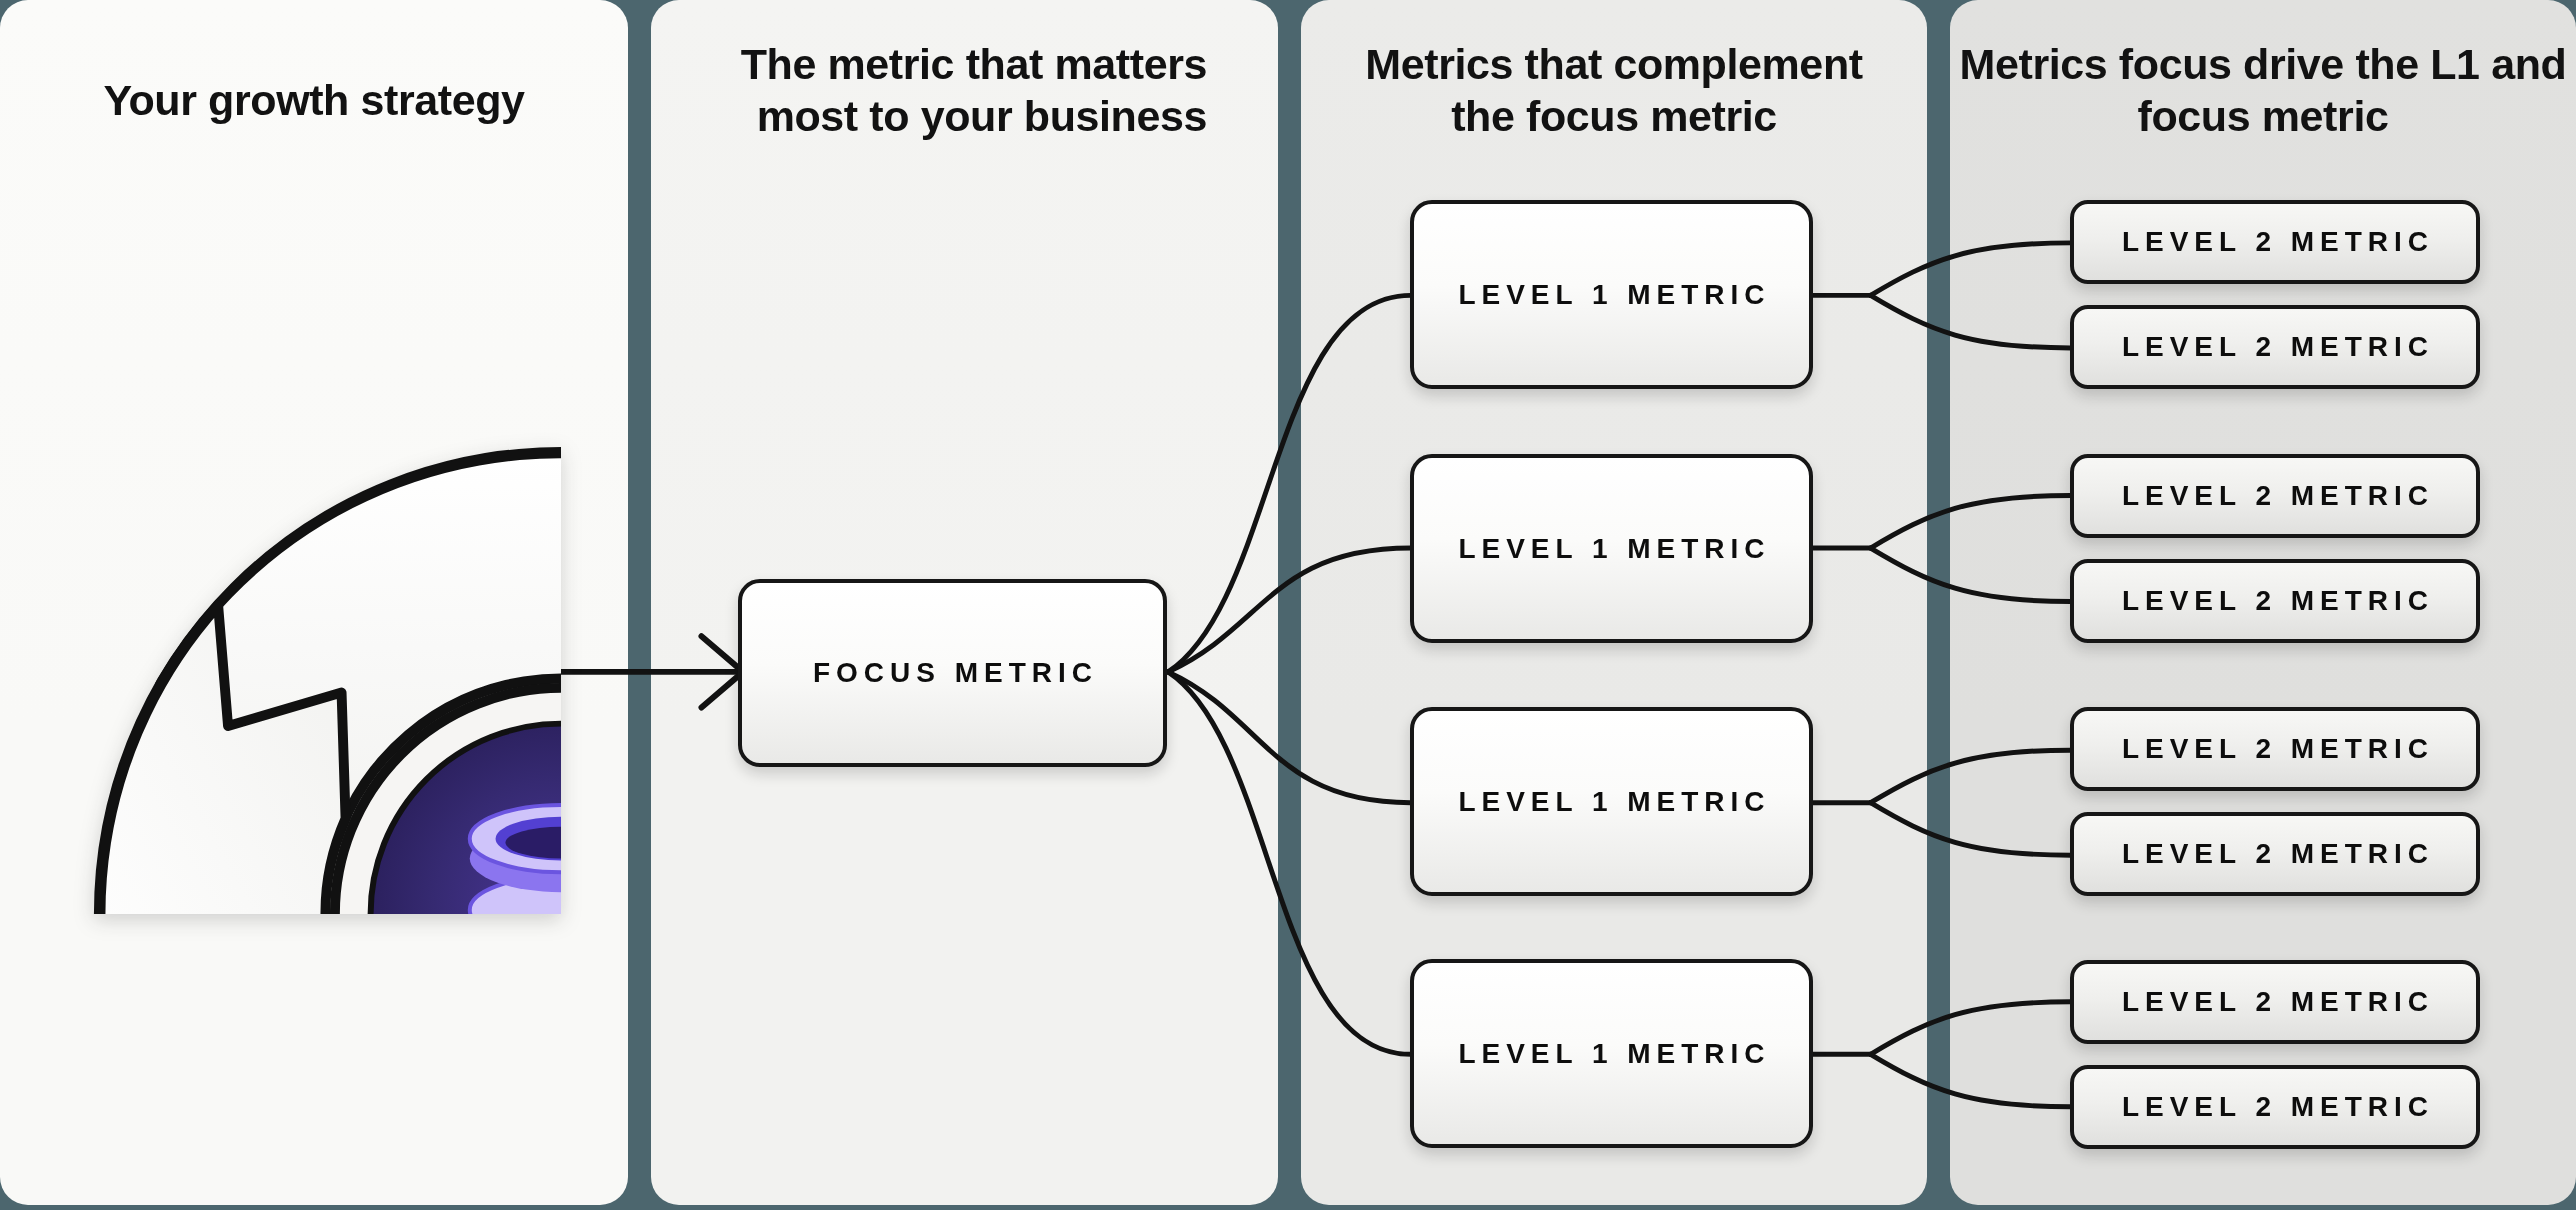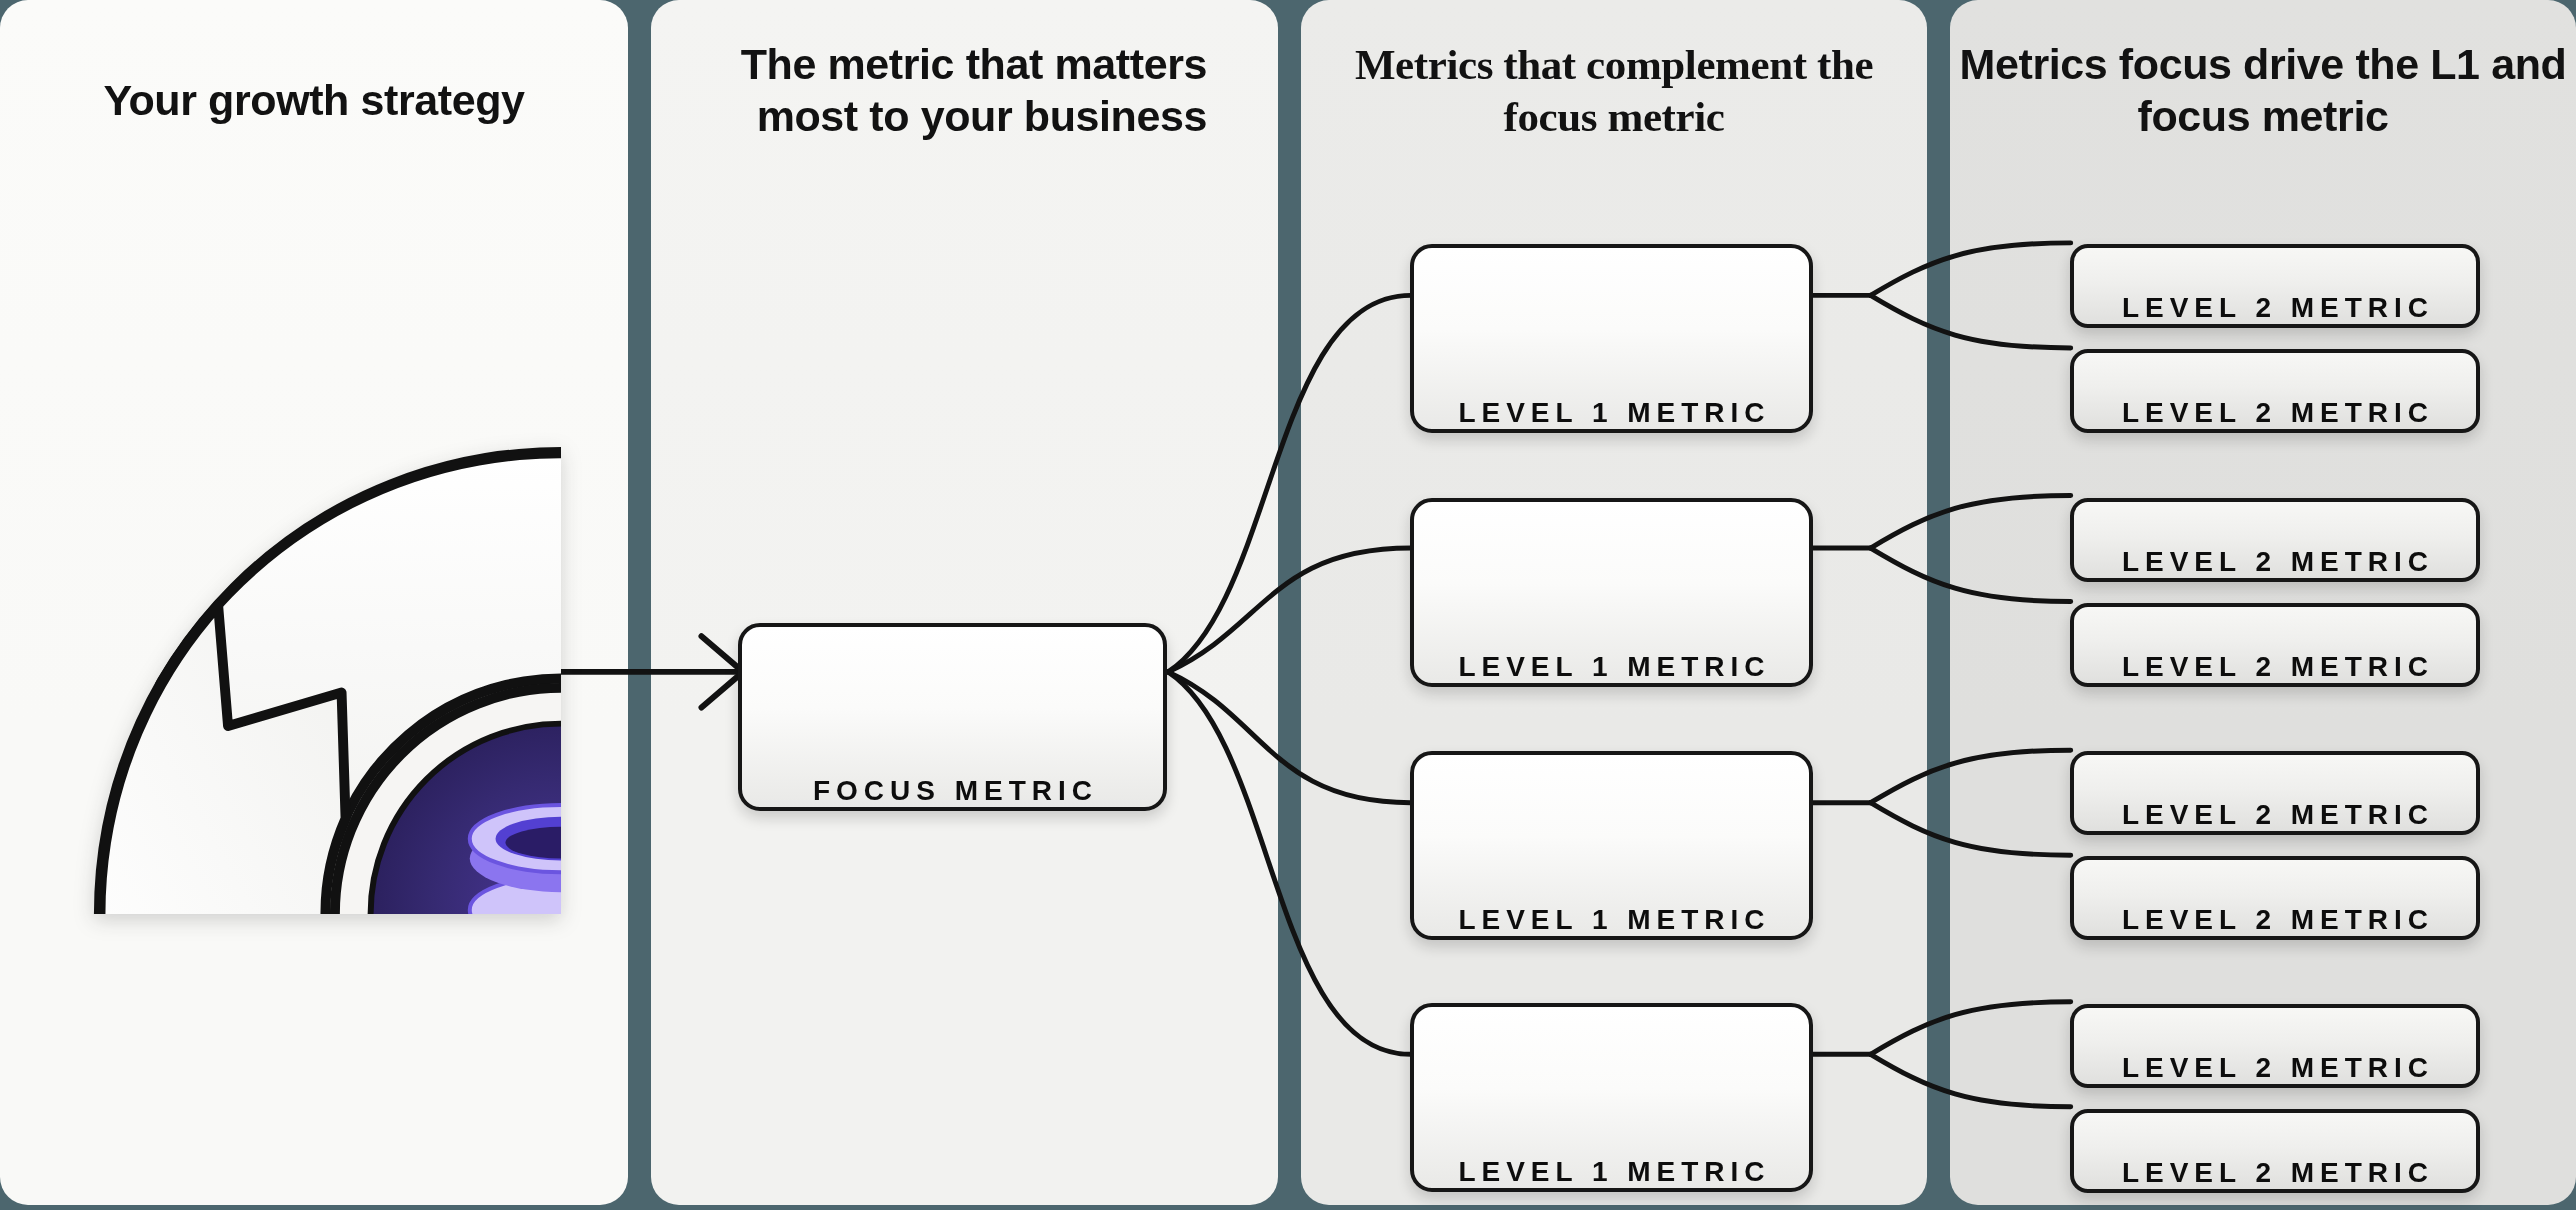--- a/index.html
+++ b/index.html
@@ -15,27 +15,27 @@
   .panel.p1{left:0;width:628px;background:linear-gradient(180deg,#fbfbf9 0%,var(--panel1) 60%);}
   .panel.p2{left:651px;width:627px;background:linear-gradient(180deg,#f4f4f2 0%,var(--panel2) 60%);}
   .panel.p3{left:1301px;width:626px;background:linear-gradient(180deg,#ebebe9 0%,var(--panel3) 60%);}
   .panel.p4{left:1950px;width:626px;background:linear-gradient(180deg,#e1e1df 0%,var(--panel4) 60%);}
 
   .panel-header{height:166px;display:flex;align-items:center;justify-content:center;padding-top:16px;}
   .panel-title{font-size:43px;line-height:1.2;font-weight:700;color:var(--ink);
     text-align:center;letter-spacing:-0.4px;}
   .p1 .panel-title{max-width:594px;margin-top:19px;}
   .p2 .panel-title{max-width:485px;text-align:right;}
-  .p3 .panel-title{max-width:535px;font-family:Liberation Serif, serif;}
+  .p3 .panel-title{max-width:535px;}
   .p4 .panel-title{max-width:614px;}
 
   .node{position:absolute;border:4px solid var(--node-border);border-radius:22px;
     background:linear-gradient(180deg,#ffffff 0%,#fbfbfa 45%,#e9e9e7 100%);
     box-shadow:0 7px 14px rgba(15,15,15,0.17);
-    display:flex;align-items:flex-end;justify-content:center;margin-top:44px;}
+    display:flex;align-items:center;justify-content:center;}
   .node span{font-weight:700;font-size:28px;letter-spacing:6px;padding-left:6px;color:#0d0d0d;white-space:nowrap;}
   .node.l2{border-radius:18px;background:linear-gradient(180deg,#f7f7f5 0%,#efefed 45%,#e0e0de 100%);}
 
   svg.overlay{position:absolute;left:0;top:0;pointer-events:none;}
   .connector{stroke:var(--ink);stroke-width:5;fill:none;stroke-linecap:round;stroke-linejoin:round;}
   .arrowline{stroke:var(--ink);stroke-width:6;fill:none;stroke-linecap:round;stroke-linejoin:round;}
   .flywheel-svg{position:absolute;left:85px;top:438px;filter:drop-shadow(0 6px 10px rgba(20,20,20,0.18));}
 </style>
 </head>
 <body>

